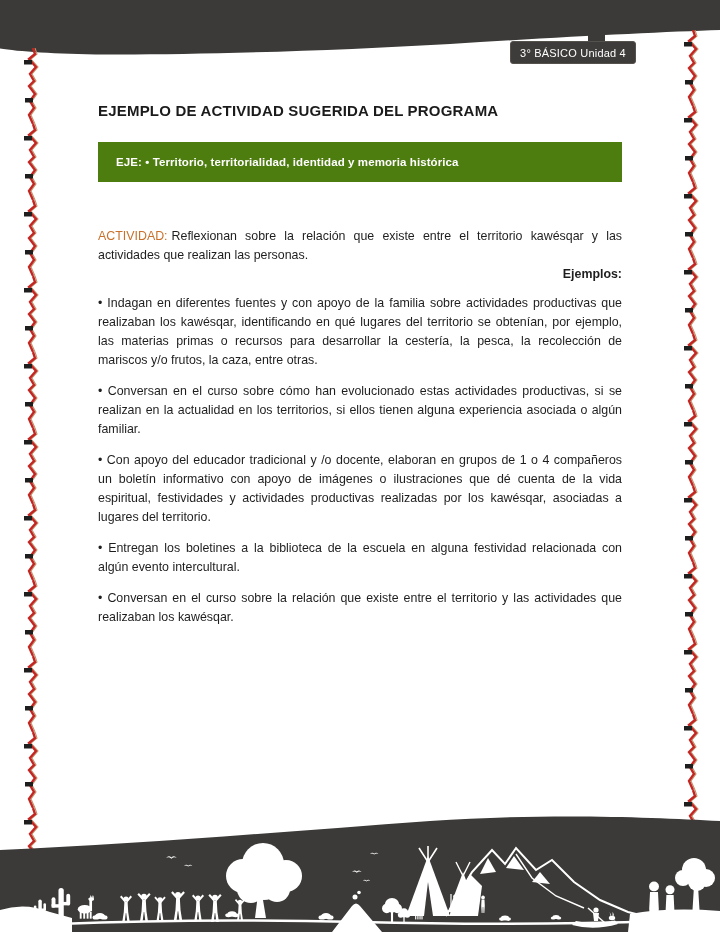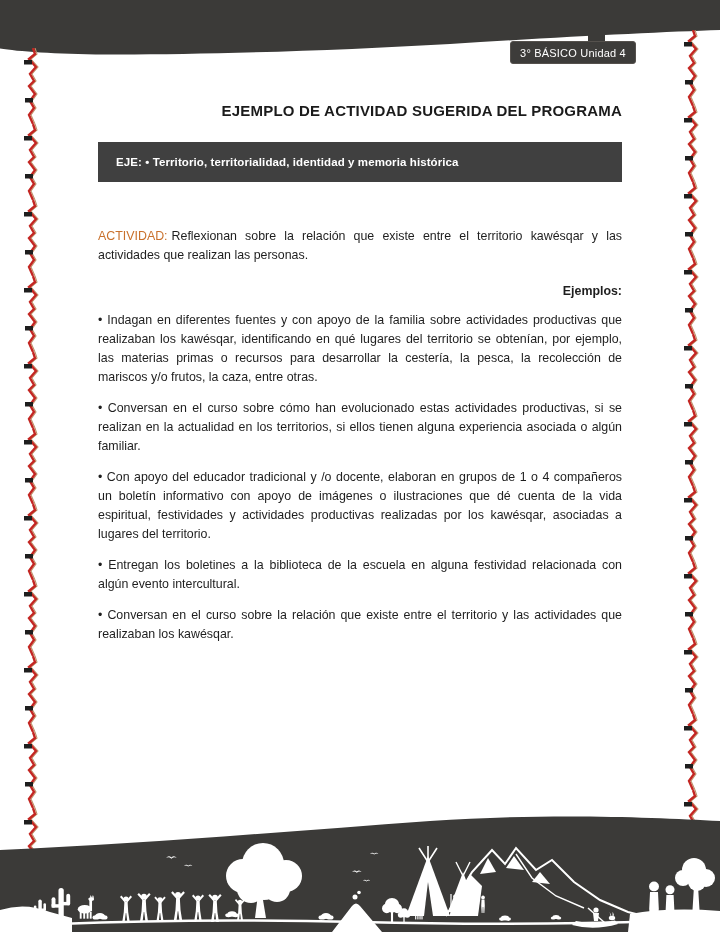--- a/index.html
+++ b/index.html
@@ -22,31 +22,31 @@
   }
 
   
   .border-left{position:absolute;top:48px;left:20px;}
   .border-right{position:absolute;top:30px;left:680px;}
 
   
   .content{position:absolute;left:98px;top:100px;width:524px;color:#1f1f1f;}
   .content h1{
     margin:0 0 20px 0;font-size:15px;line-height:22px;font-weight:bold;
-    text-align:right;color:#1b1b1b;letter-spacing:.2px;
+    text-align:left;color:#1b1b1b;letter-spacing:.2px;
   }
   .eje-banner{
-    height:40px;background:#404040;display:flex;align-items:center;
+    height:40px;background:#4d7c0f;display:flex;align-items:center;
     padding:0 18px;margin:0 0 45px 0;box-sizing:border-box;
   }
   .eje-banner span{color:#fff;font-weight:bold;font-size:11.5px;letter-spacing:.1px;}
   .content p{
     margin:0;font-size:12.4px;line-height:19px;text-align:justify;color:#1e1e1e;
   }
-  p.activity{margin-bottom:17px;}
+  p.activity{}
   .activity-label{color:#C9712C;font-weight:400;margin-right:4px;}
   p.examples-heading{font-weight:bold;text-align:right;margin-bottom:10px;}
   p.bullet{margin-bottom:12px;}
 </style>
 </head>
 <body>
 
 <div class="sheet">
 
   <svg class="top-band" width="720" height="70" viewBox="0 0 720 70">

